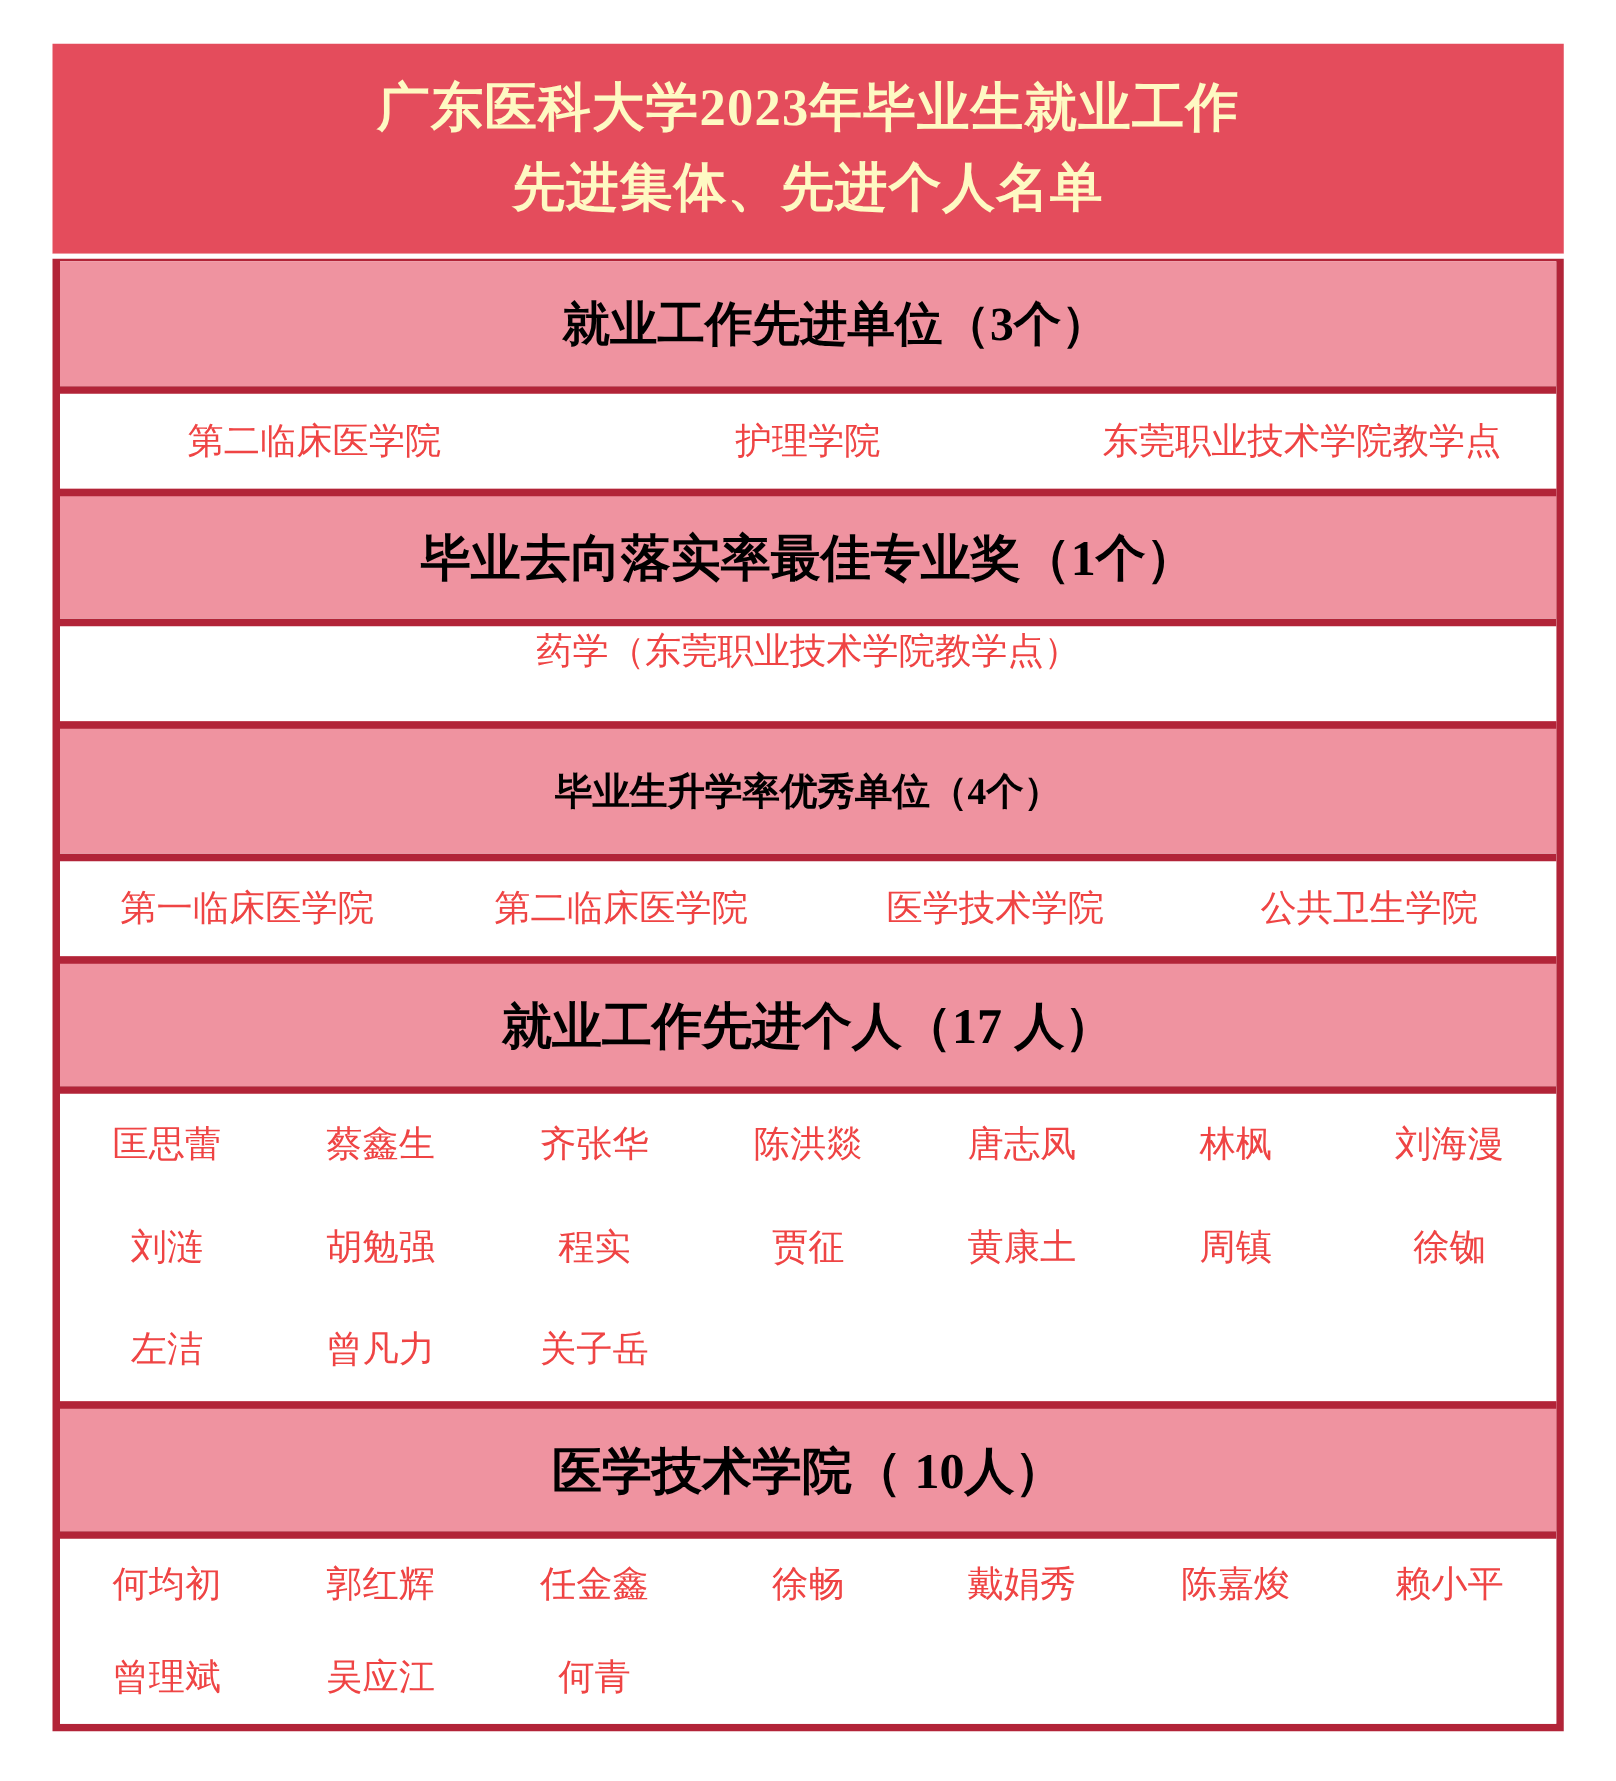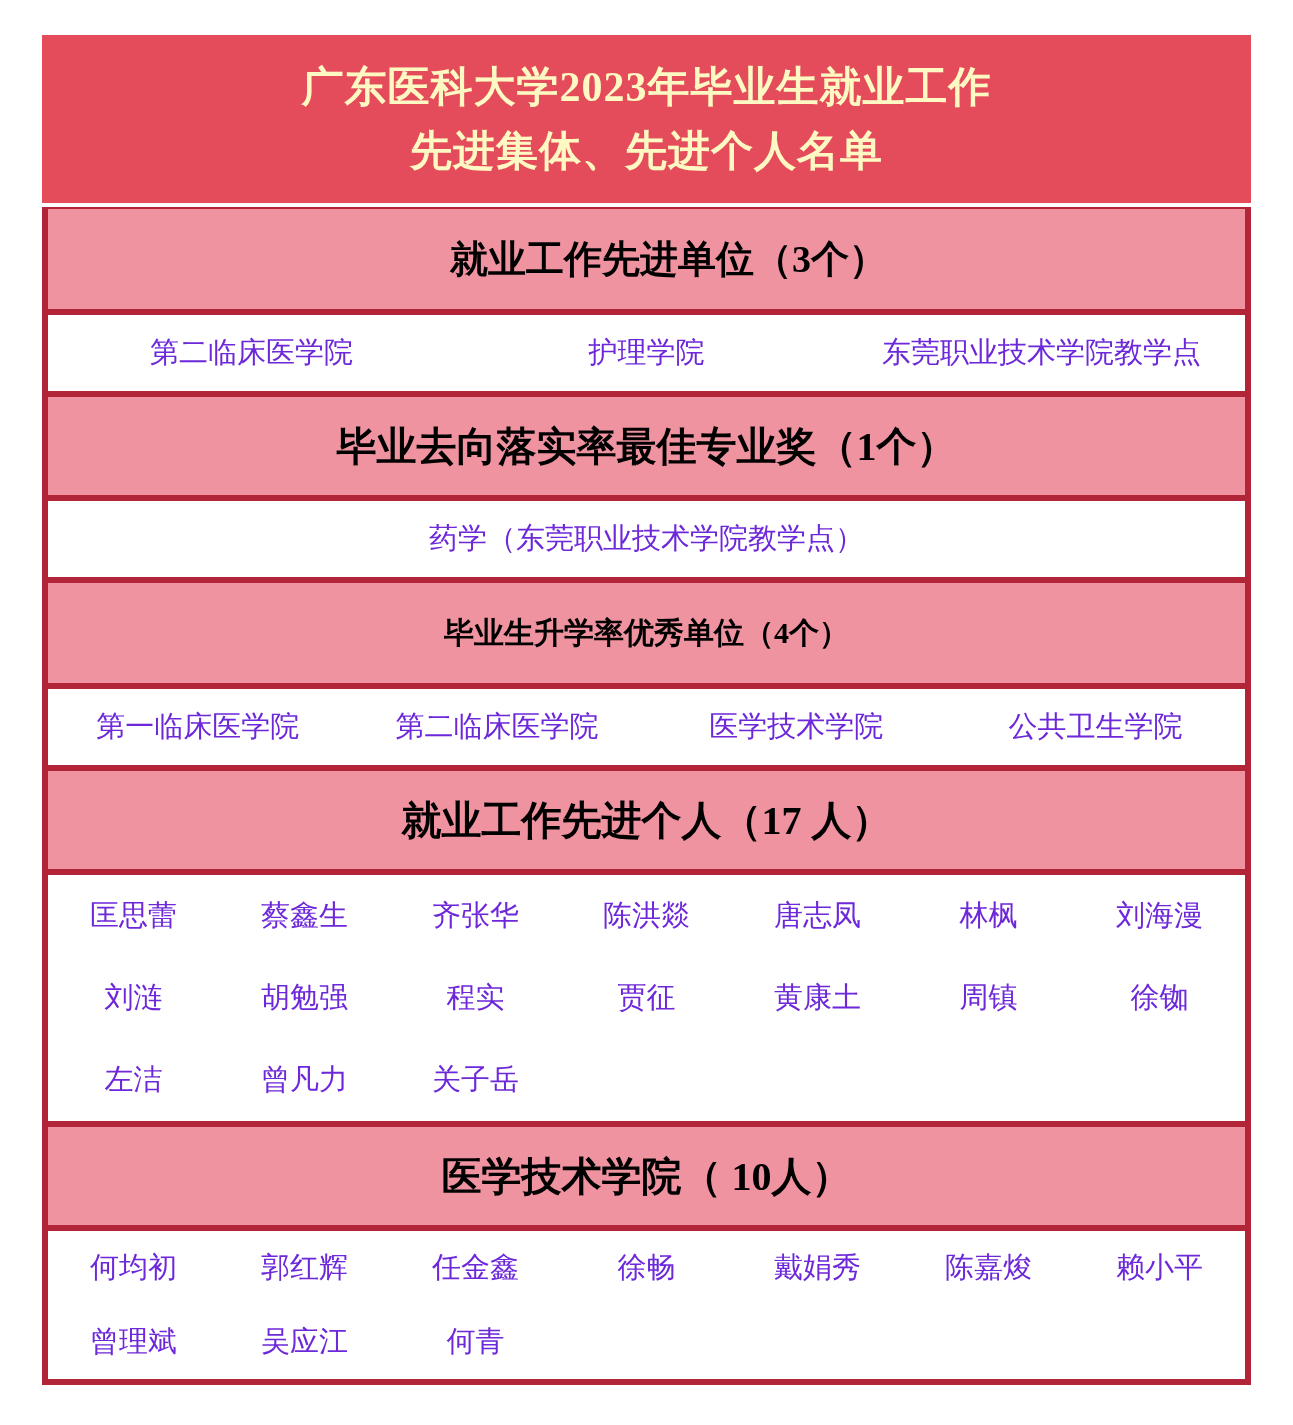--- a/index.html
+++ b/index.html
@@ -36,32 +36,32 @@
   .band.pink{
     background:#EF93A0;
     display:flex;align-items:center;justify-content:center;
     font-weight:bold;color:#000;
     text-align:center;white-space:nowrap;
   }
   .h-lg{font-size:38px;height:100px;}
   .h-xl{font-size:40px;height:98px;}
   .h-sm{font-size:30px;height:100px;}
 
-  .band.white{background:#ffffff;color:#6d28d9;font-size:29px;}
+  .band.white{background:#ffffff;color:#ef4444;font-size:29px;}
 
   .row-3{
     height:76px;
     display:grid;grid-template-columns:34% 32% 34%;
     align-items:center;
   }
   .row-3 .cell{text-align:center;white-space:nowrap;}
 
   .row-1{
     height:76px;
-    display:flex;align-items:center;justify-content:center;
+    display:flex;justify-content:center;
     white-space:nowrap;
   }
 
   .row-4{
     height:76px;
     display:grid;grid-template-columns:repeat(4,1fr);
     align-items:center;
   }
   .row-4 .cell{text-align:center;white-space:nowrap;}
 

